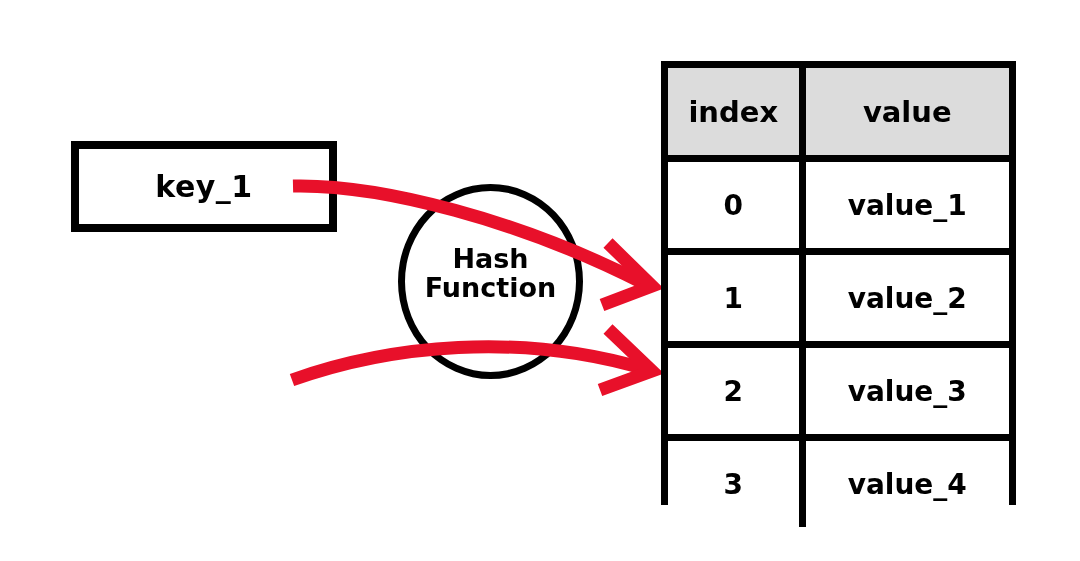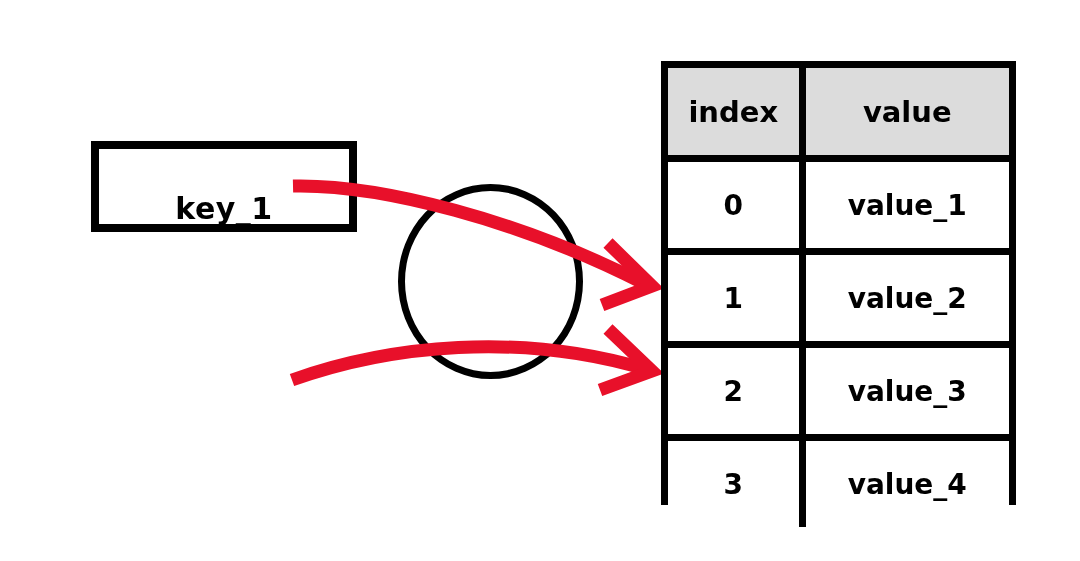--- a/index.html
+++ b/index.html
@@ -19,23 +19,22 @@
     overflow: hidden;
   }
 
   
   .key-box {
     position: absolute;
     box-sizing: border-box;
     background: #ffffff;
     border: 8px solid #000000;
     display: flex;
-    align-items: flex-end;
+    align-items: center;
     justify-content: center;
-    margin-left: 20px;
   }
   .key-box .key-label {
     font-size: 30px;
     font-weight: bold;
     color: #000000;
     letter-spacing: 0.5px;
     line-height: 1;
   }
   #key-box-1 { left: 71px;  top: 141px; width: 266px; height: 91px; }
   #key-box-2 { left: 71px;  top: 332px; width: 266px; height: 93px; }
@@ -133,20 +132,22 @@
 <body>
 
 <div id="canvas">
 
   <div id="key-box-1" class="key-box">
     <span class="key-label">key_1</span>
   </div>
 
 
   <div id="hash-circle"></div>
+  <div id="hash-label">Hash
+Function</div>
 
   <svg id="arrows" viewBox="0 0 1080 561" width="1080" height="561" xmlns="http://www.w3.org/2000/svg">
 
     <g>
       <path d="M 293 186 C 380 184, 520 220, 645 284" fill="none" stroke="#e8102a" stroke-width="13" stroke-linecap="butt"></path>
       <path d="M 608 243 L 652 286 L 602 305" fill="none" stroke="#e8102a" stroke-width="13" stroke-linecap="butt" stroke-linejoin="miter"></path>
     </g>
 
     <g>
       <path d="M 292 380 C 390 345, 520 332, 645 369" fill="none" stroke="#e8102a" stroke-width="13" stroke-linecap="butt"></path>

